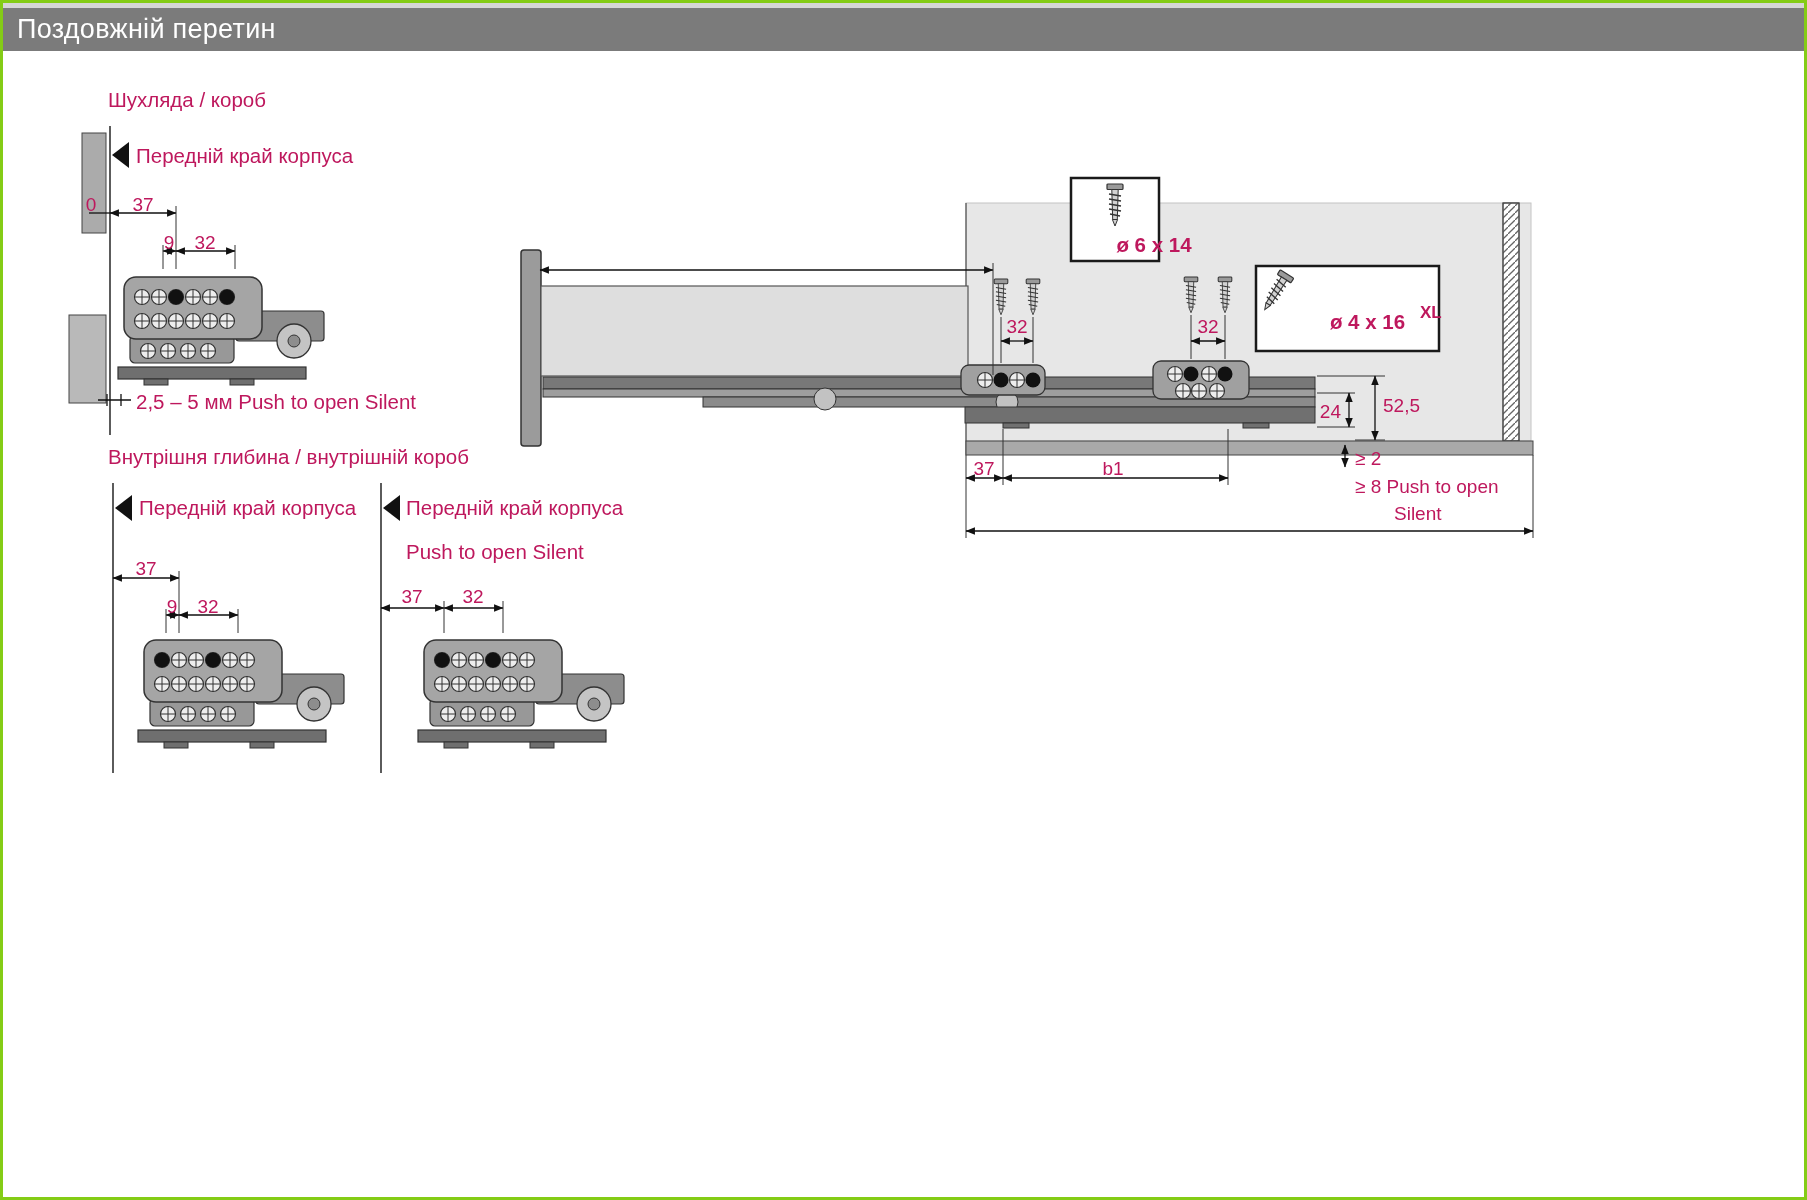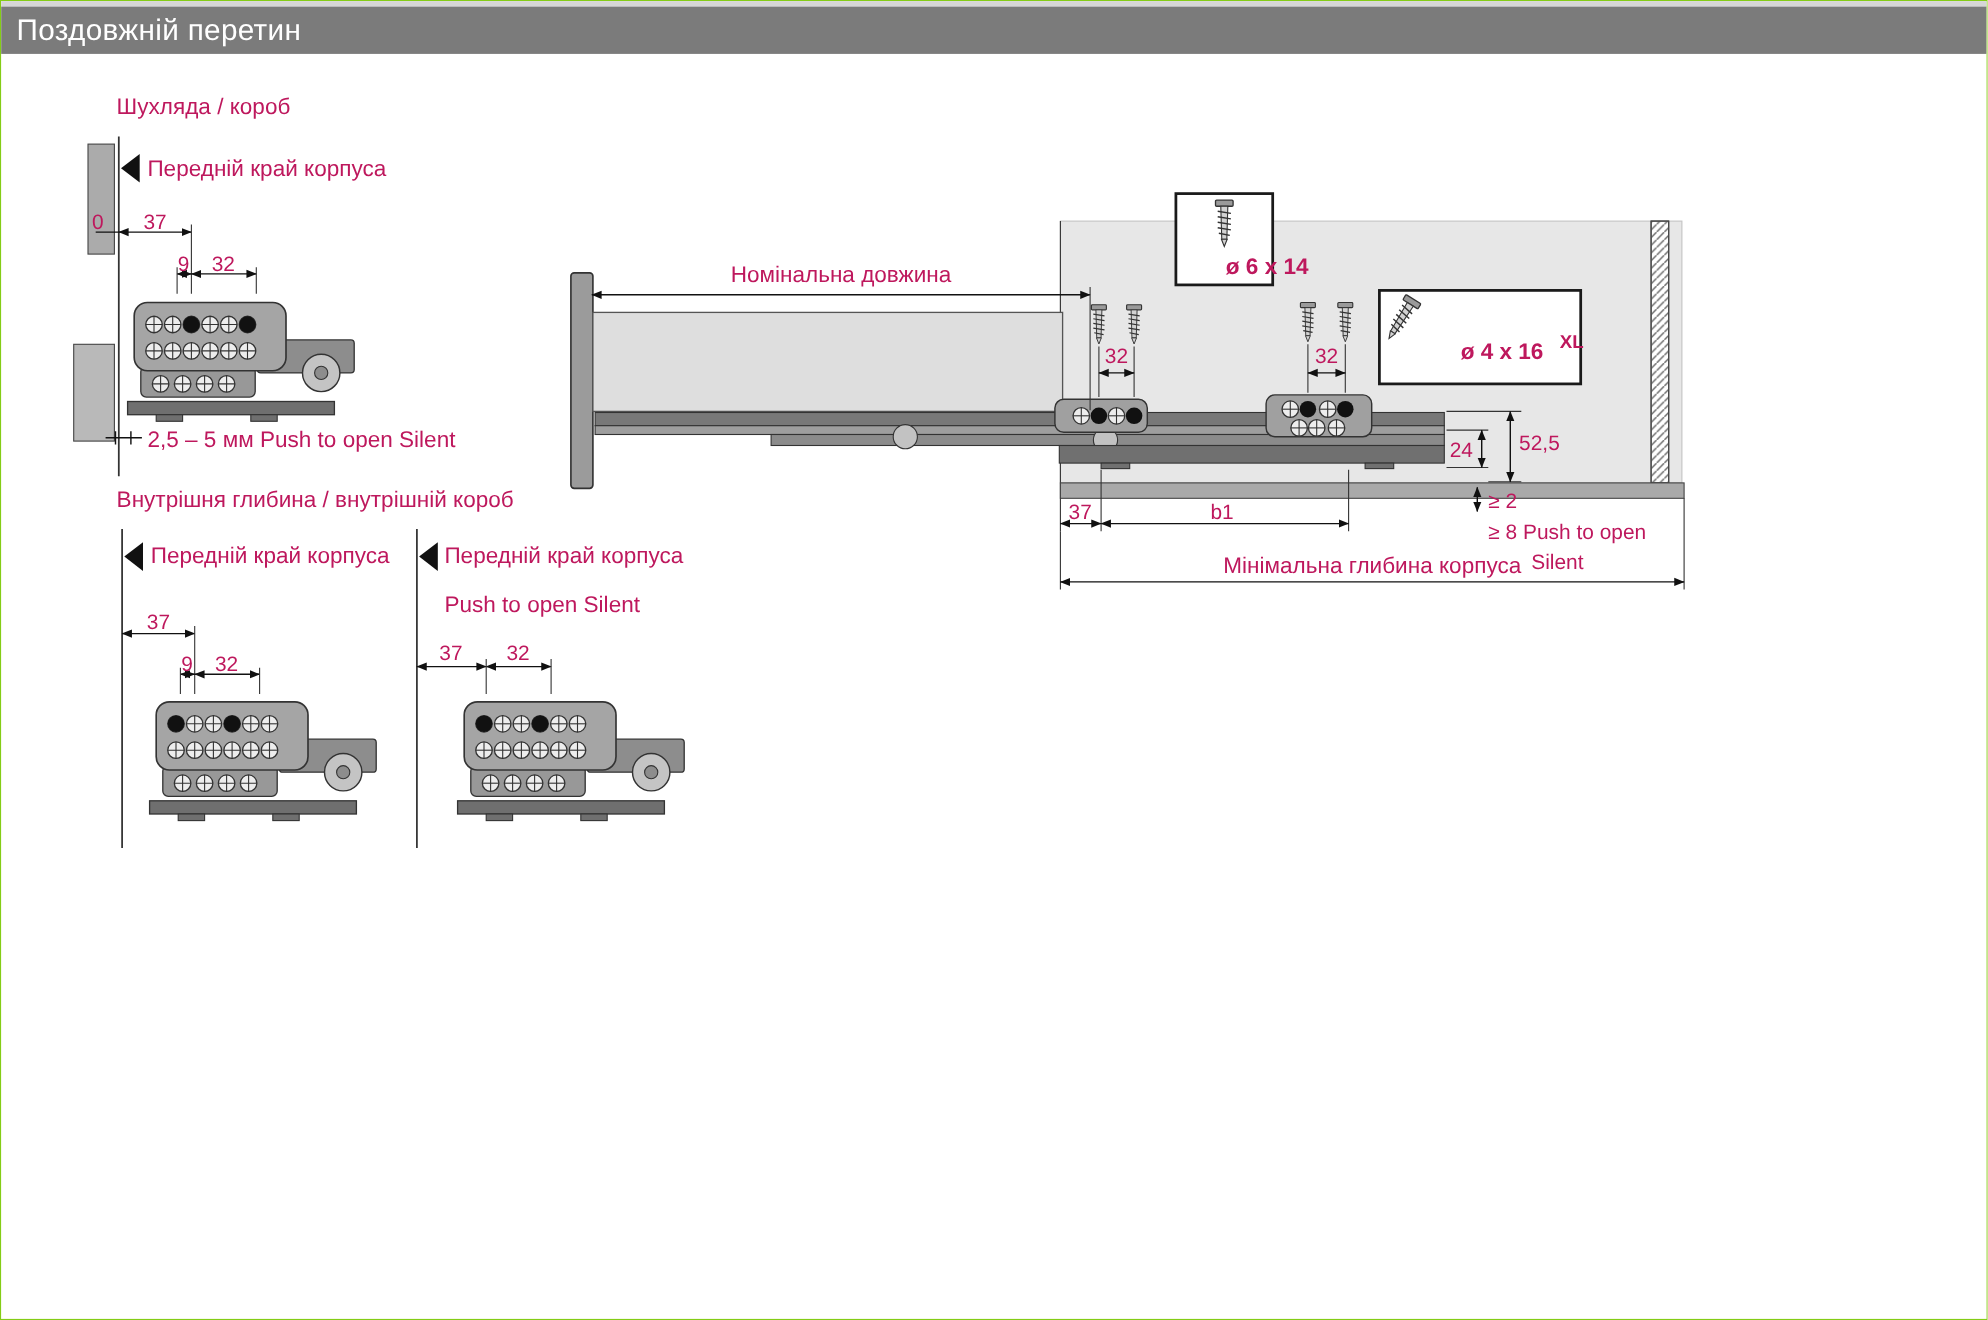--- a/index.html
+++ b/index.html
@@ -1,16 +1,16 @@
 <!DOCTYPE html>
 <html><head>
 <meta charset="utf-8">
 <style>
   html,body{margin:0;padding:0;background:#fff;}
-  .page{position:relative;width:1807px;height:1200px;background:#ffffff;border:1px solid #84cc16;box-sizing:border-box;overflow:hidden;font-family:"Liberation Sans",sans-serif;}
+  .page{position:relative;width:1807px;height:1200px;background:#ffffff;border:3px solid #84cc16;box-sizing:border-box;overflow:hidden;font-family:"Liberation Sans",sans-serif;}
   .topstrip{position:absolute;top:0;left:0;right:0;height:5px;background:#d6d6d6;}
   .hdr{position:absolute;top:5px;left:0;right:0;height:43px;background:#7b7b7b;color:#ffffff;display:flex;align-items:center;padding-left:14px;font-size:27px;letter-spacing:.3px;}
   .art{position:absolute;left:0;top:0;width:1807px;height:1200px;}
   .lbl{position:absolute;color:#be185d;white-space:nowrap;line-height:1.25;}
   .t20{font-size:20.5px;}
   .t19{font-size:19px;text-align:center;}
   .b{font-weight:bold;padding-left:39px;}
   .ctr{text-align:center;}
   .r{text-align:right;}
   .dim{stroke:#111;stroke-width:1.3;}
@@ -246,27 +246,25 @@
   <div class="lbl t20" style="left:136px;top:492px;">Передній край корпуса</div>
   <div class="lbl t19 ctr" style="left:118px;top:554px;width:50px;">37</div>
   <div class="lbl t19 ctr" style="left:157px;top:592px;width:24px;">9</div>
   <div class="lbl t19 ctr" style="left:185px;top:592px;width:40px;">32</div>
 
   <div class="lbl t20" style="left:403px;top:492px;">Передній край корпуса</div>
   <div class="lbl t20" style="left:403px;top:536px;">Push to open Silent</div>
   <div class="lbl t19 ctr" style="left:384px;top:582px;width:50px;">37</div>
   <div class="lbl t19 ctr" style="left:450px;top:582px;width:40px;">32</div>
 
-  <div class="lbl t20 ctr" style="left:537px;top:236px;width:453px;">Номінальна довжина</div>
   <div class="lbl t19 ctr" style="left:990px;top:312px;width:48px;">32</div>
   <div class="lbl t19 ctr" style="left:1181px;top:312px;width:48px;">32</div>
   <div class="lbl t19 r" style="left:1296px;top:397px;width:42px;">24</div>
   <div class="lbl t19" style="left:1380px;top:391px;">52,5</div>
   <div class="lbl t19 ctr" style="left:957px;top:454px;width:48px;">37</div>
   <div class="lbl t19 ctr" style="left:1050px;top:454px;width:120px;">b1</div>
   <div class="lbl t19" style="left:1352px;top:444px;">≥ 2</div>
   <div class="lbl t19" style="left:1352px;top:472px;">≥ 8 Push to open</div>
   <div class="lbl t19" style="left:1391px;top:499px;">Silent</div>
-  <div class="lbl t20 ctr" style="left:963px;top:501px;width:567px;">Мінімальна глибина корпуса</div>
   <div class="lbl t20 b ctr" style="left:1068px;top:229px;width:88px;">ø 6 x 14</div>
   <div class="lbl t20 b ctr" style="left:1268px;top:306px;width:115px;">ø 4 x 16</div>
   <div class="lbl b" style="left:1378px;top:299px;font-size:17px;">XL</div>
 </div>
 
 </body></html>

